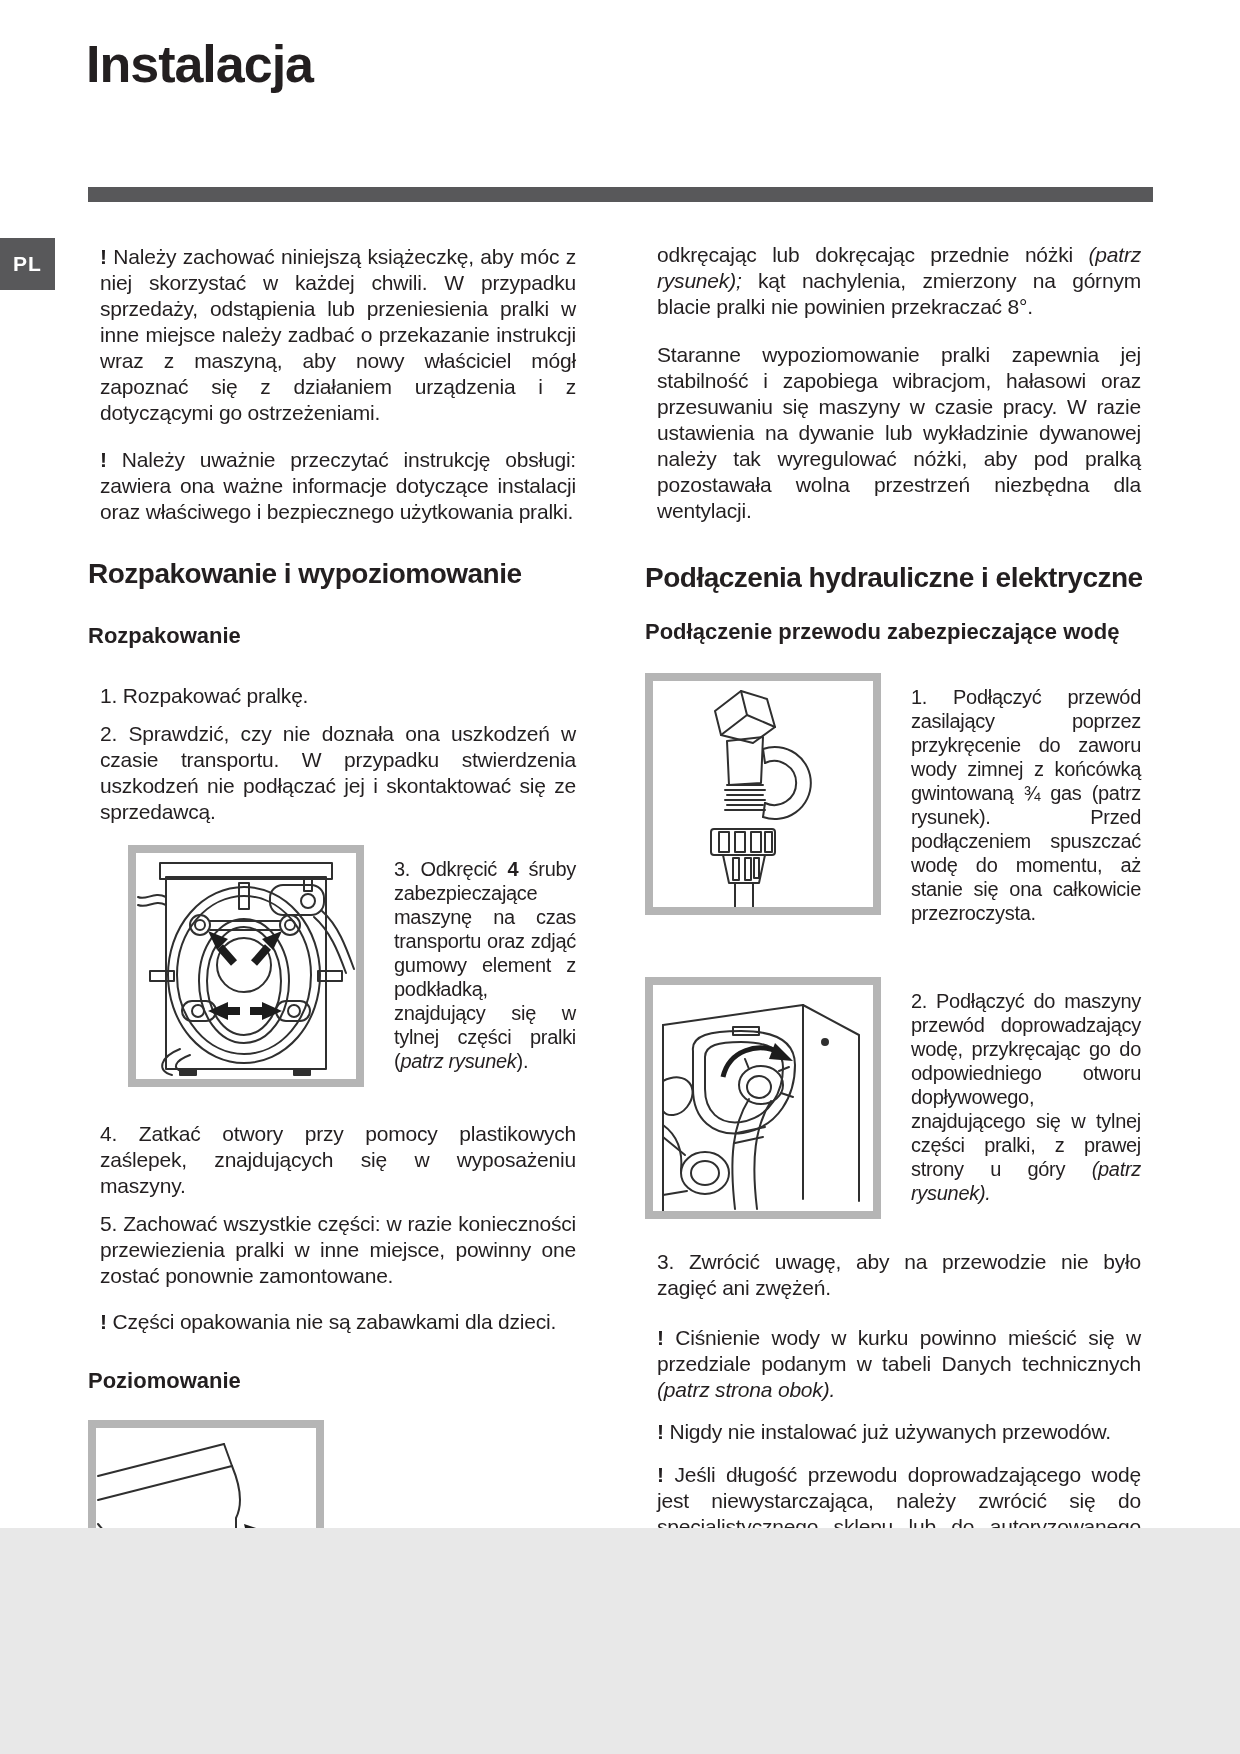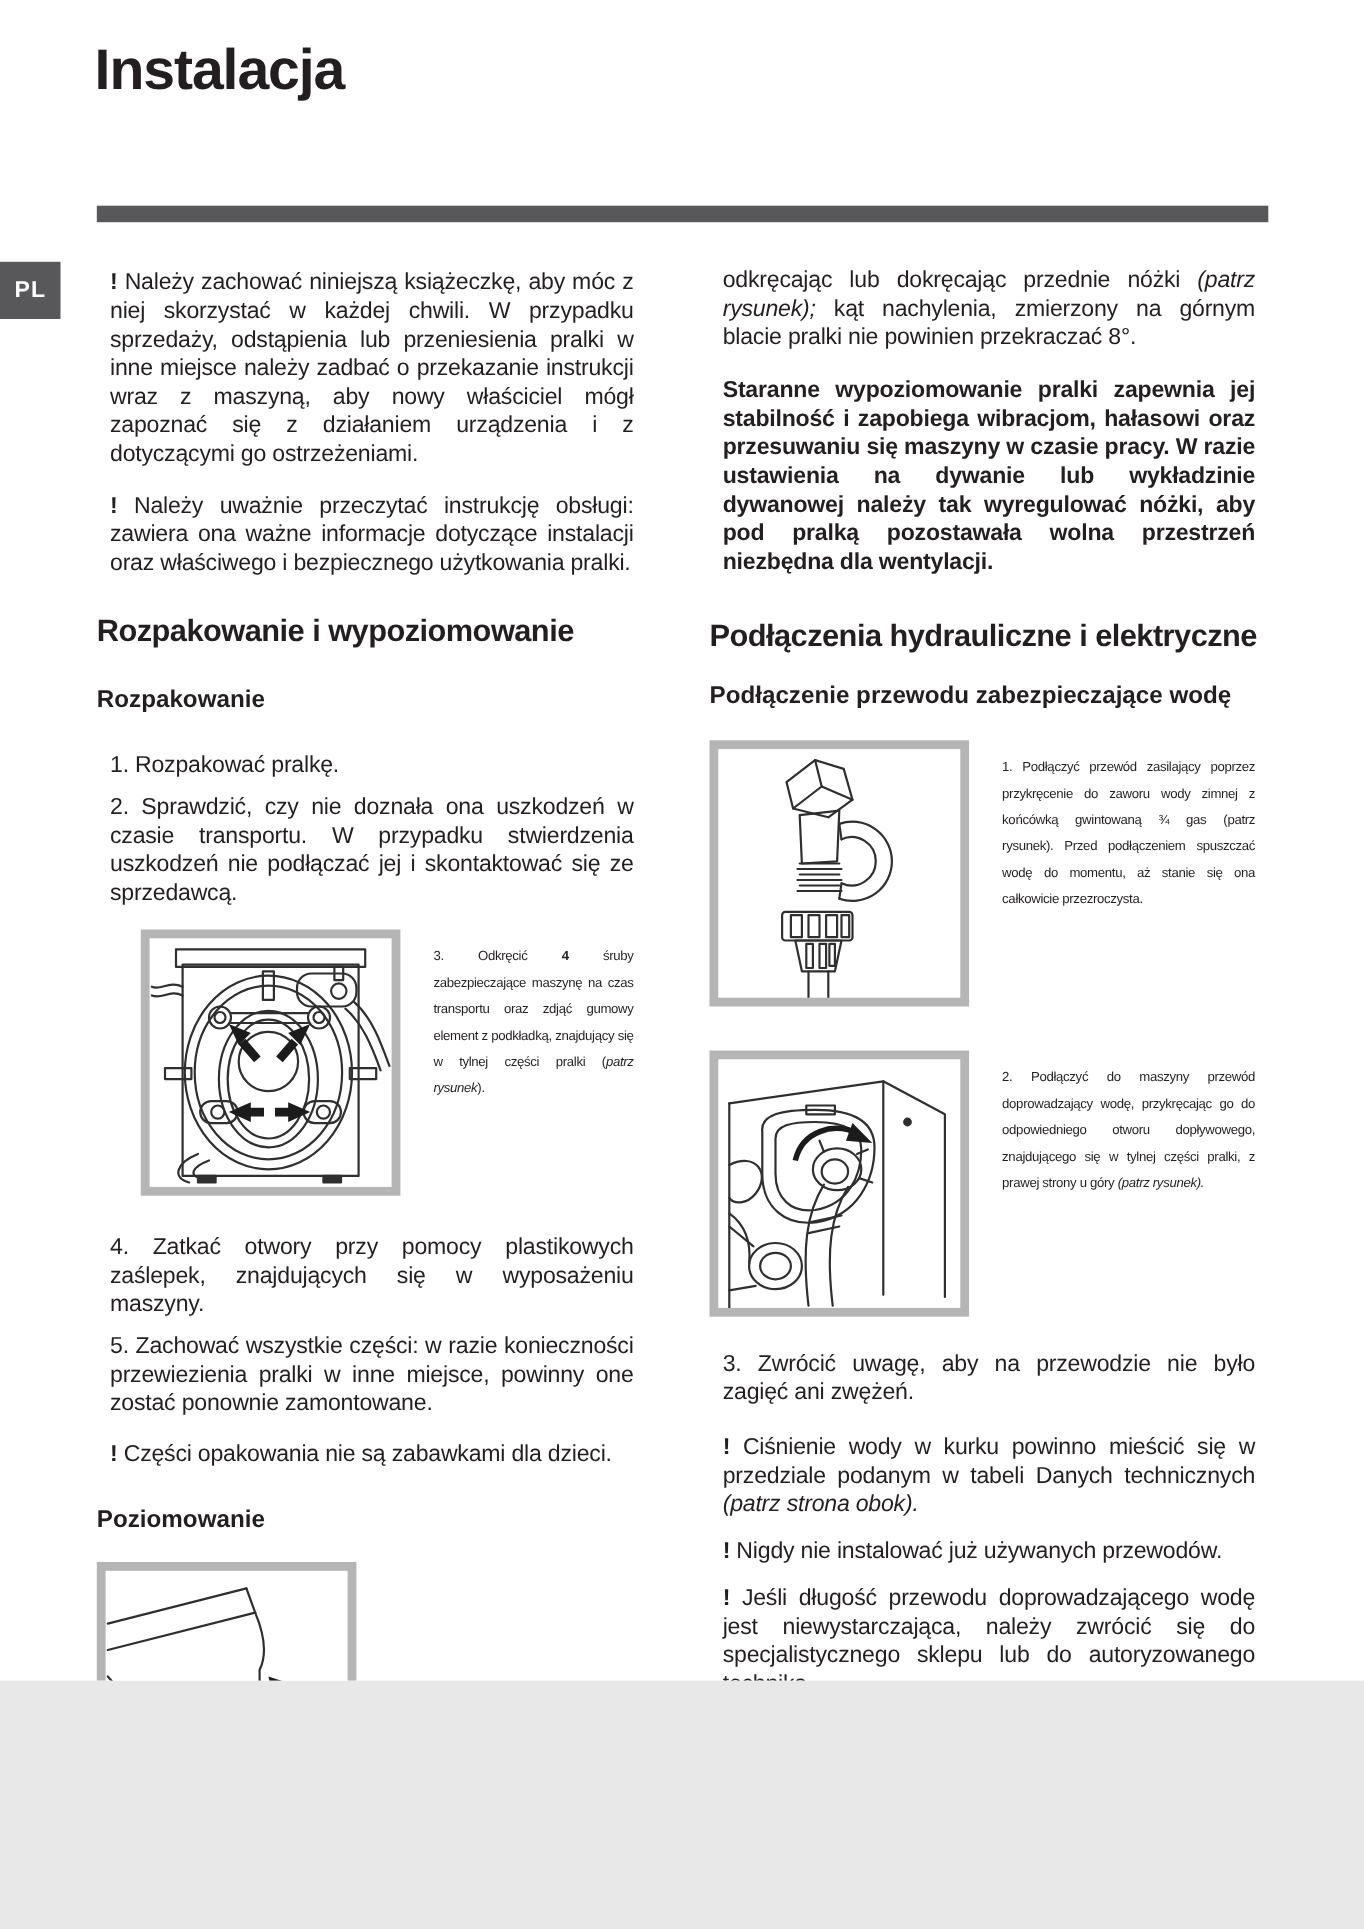--- a/index.html
+++ b/index.html
@@ -26,35 +26,35 @@
   .body{font-size:21px;line-height:26px;text-align:justify;letter-spacing:-0.2px;}
   .mark{font-weight:bold;}
   h2{margin:0;font-size:28px;line-height:32px;font-weight:bold;letter-spacing:-0.5px;}
   h3{margin:0;font-size:22px;line-height:27px;font-weight:bold;}
   .figrow{display:flex;align-items:flex-start;}
   .figure{
     flex:0 0 auto;width:236px;height:242px;box-sizing:border-box;
     border:8px solid #b5b5b5;background:#fff;
   }
   .figure svg{display:block;}
-  .fig-text{flex:1;margin-left:18px;font-size:12px;line-height:24px;text-align:justify;letter-spacing:-0.3px;}
+  .fig-text{flex:1;margin-left:18px;font-size:20px;line-height:24px;text-align:justify;letter-spacing:-0.3px;}
   .fig-text p + p{margin-top:24px;}
   
   .m-intro1{margin-top:12px;}
   .m-intro2{margin-top:21px;}
   .m-h2l{margin-top:33px;}
   .m-h3a{margin-top:32px;}
   .m-steps{margin-top:34px;}
   .m-figrow1{margin-top:20px;padding-left:40px;}
   .m-step45{margin-top:34px;}
   .m-warn1{margin-top:20px;}
   .m-h3b{margin-top:32px;}
   .m-figrow2{margin-top:26px;}
   .m-cont1{margin-top:10px;}
-  .m-para2{margin-top:22px;font-weight:bold;}
+  .m-para2{margin-top:22px;}
   .m-h2r{margin-top:38px;}
   .m-h3r{margin-top:24px;}
   .m-figrow3{margin-top:28px;}
   .m-figrow4{margin-top:40px;}
   .m-water3{margin-top:30px;}
   .m-warn2{margin-top:24px;}
   .m-warn3{margin-top:17px;}
   .m-warn4{margin-top:16px;}
   .m-warn5{margin-top:26px;}
   .bottom-rule{position:absolute;left:88px;top:1658px;width:1064px;height:4px;background:#2e2e2e;}

